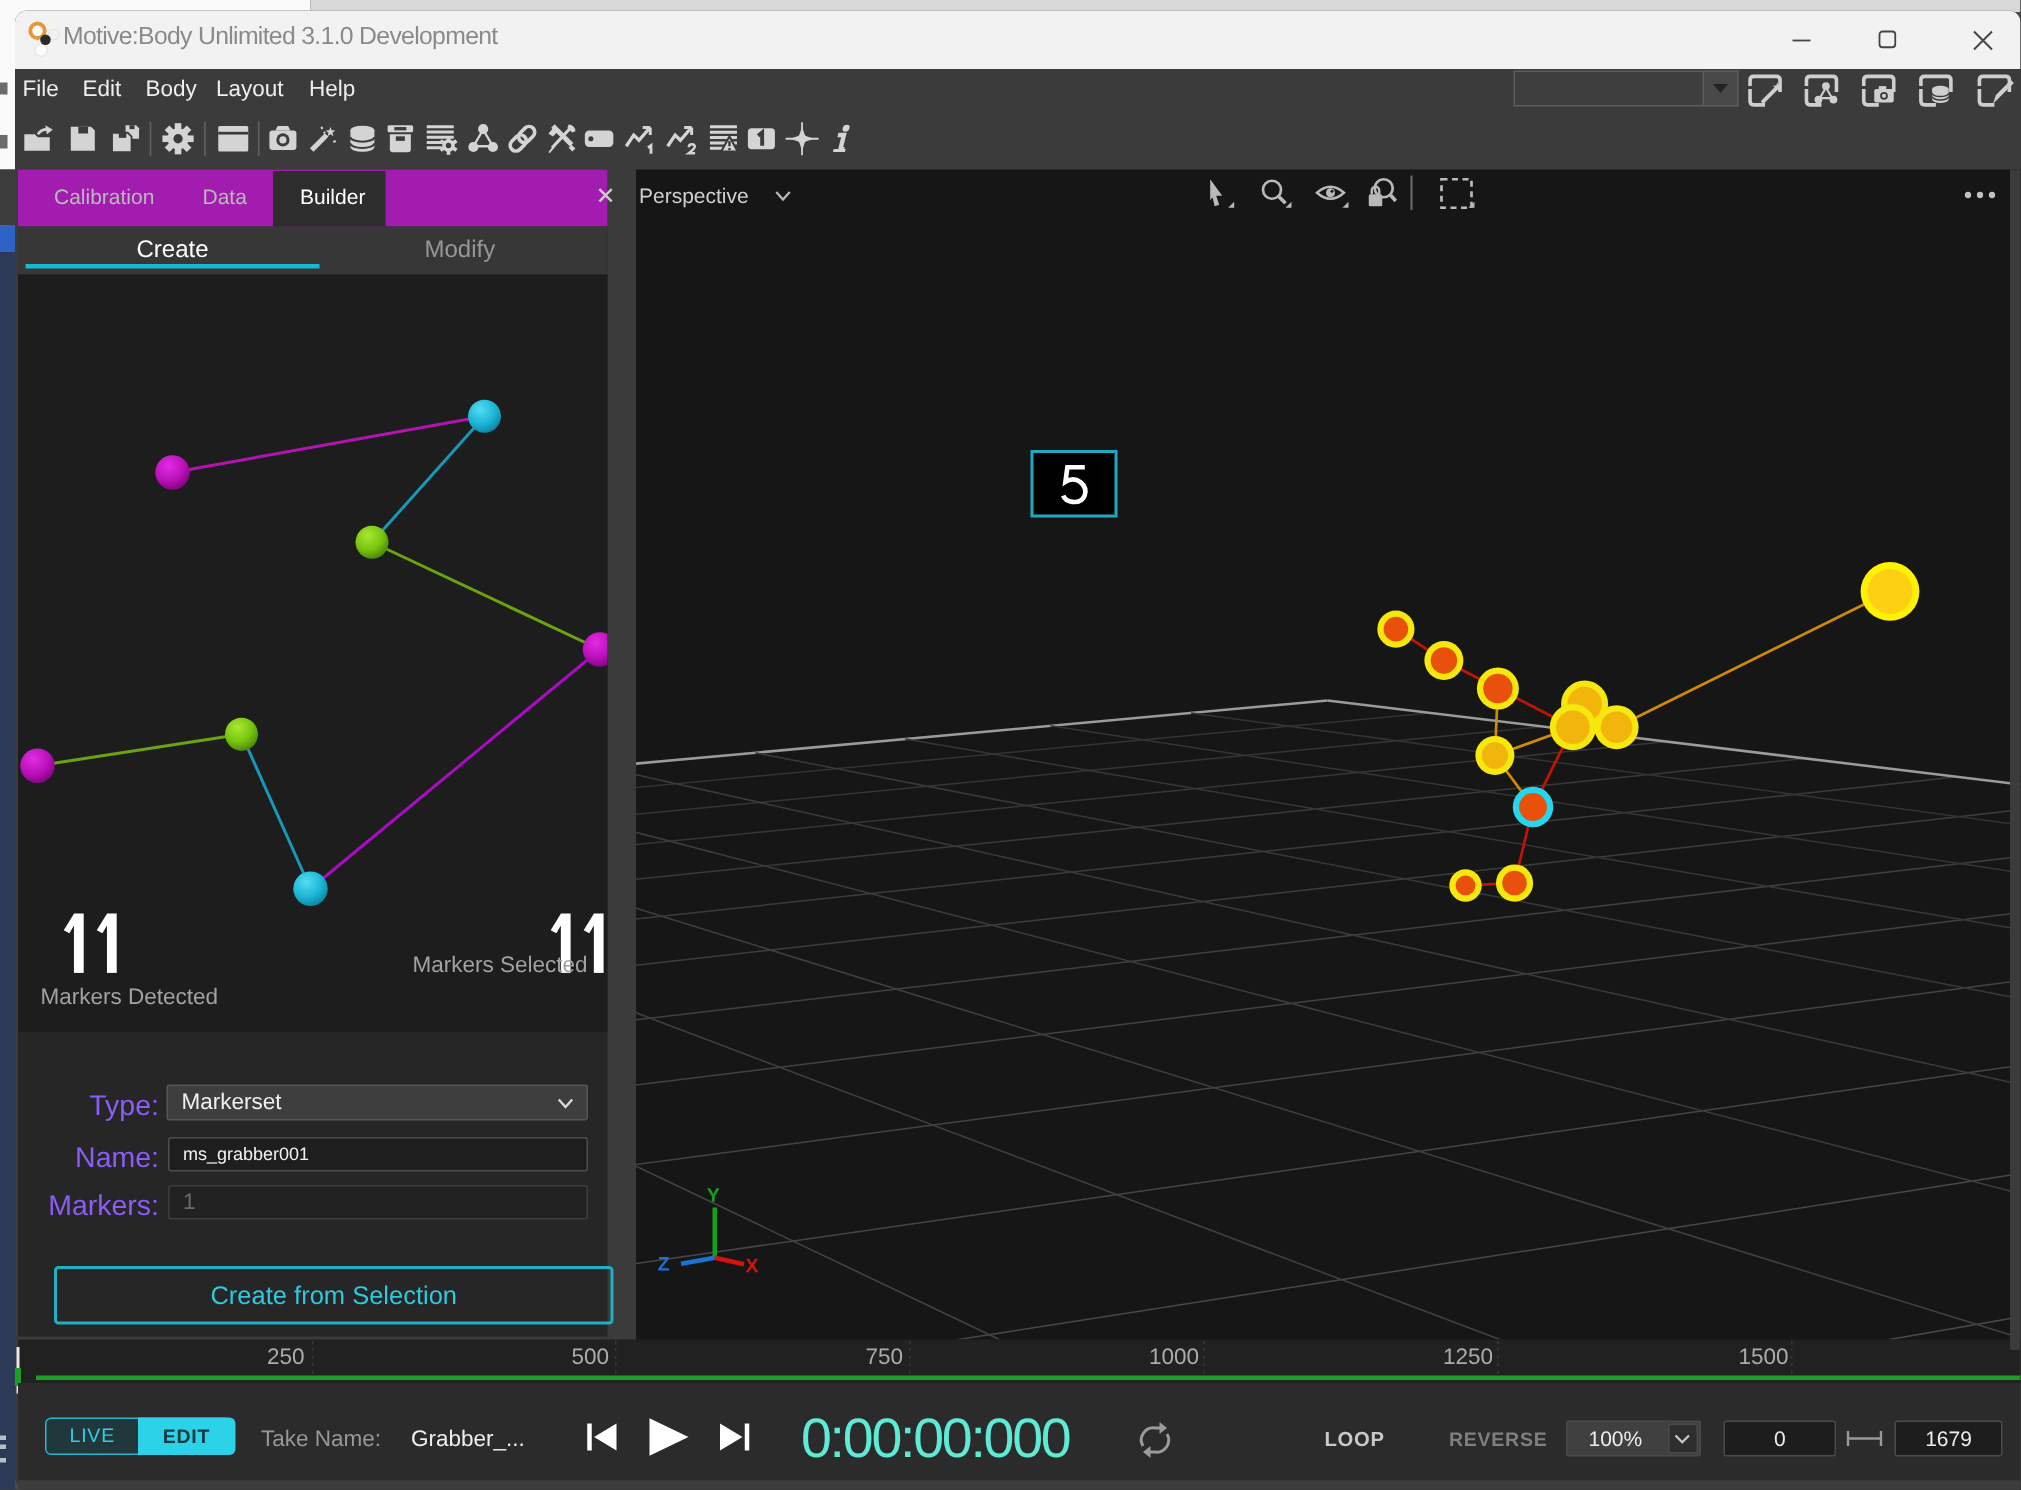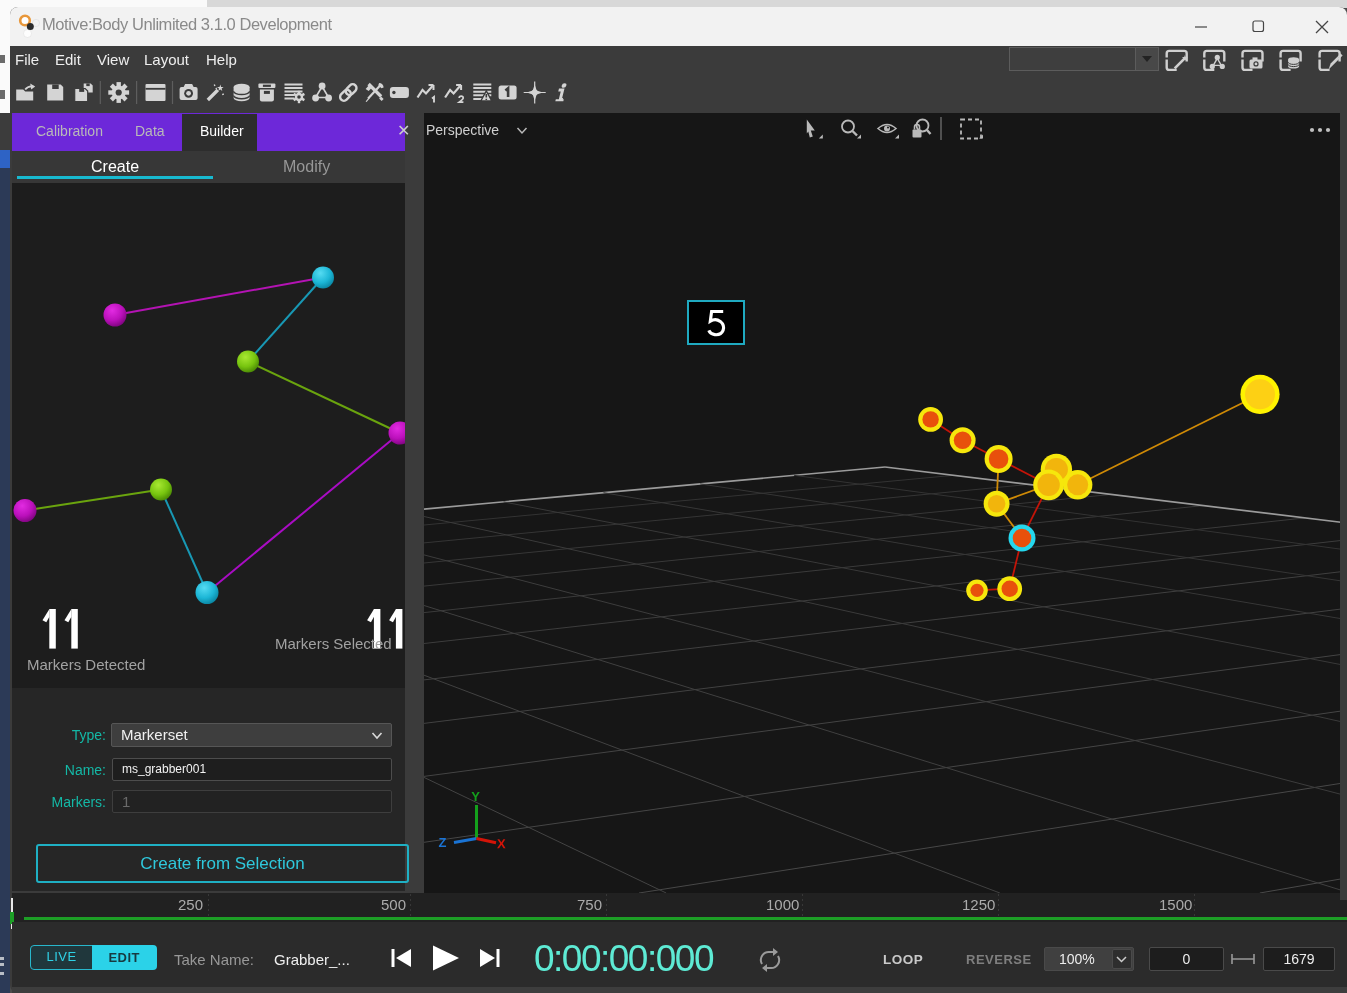--- a/index.html
+++ b/index.html
@@ -16,34 +16,34 @@
 #behind-top-gray { left:207px; top:0; width:1140px; height:8px; background:#d8d8d8; }
 
 #win { left:10px; top:7px; width:1337px; height:986px; background:#3b3b3b; border-radius:8px 8px 0 8px; }
 #titlebar { left:0; top:0; width:1337px; height:39px; background:#f2f2f2; border-radius:8px 8px 0 0; }
 #title-text { left:32px; top:8px; font-size:16.5px; color:#8a8a8a; letter-spacing:-0.45px; }
 #menubar { left:0; top:39px; width:1337px; height:28px; }
 .menu-item { position:absolute; top:5px; font-size:15px; color:#eeeeee; }
 #toolbar { left:0; top:67px; width:1337px; height:46px; }
 
 #panel { left:2px; top:106px; width:393px; height:778px; background:#262626; }
-#ptabs { left:0; top:0; width:393px; height:38px; background:#6d28d9; }
+#ptabs { left:0; top:0; width:393px; height:38px; background:#a21caf; }
 #ptab-active { left:170px; top:1px; width:75px; height:37px; background:#2d2d2d; }
 .ptab-text { position:absolute; top:10px; font-size:14px; color:#b9b9b9; }
 #pclose { left:385px; top:17px; font-size:16px; color:#cccccc; }
 #cmrow { left:0; top:38px; width:393px; height:32px; background:#373737; }
 #cm-create { left:79px; top:7px; font-size:16px; color:#ffffff; position:absolute; }
 #cm-modify { left:271px; top:7px; font-size:16px; color:#979797; position:absolute; }
 #cm-underline { left:5px; top:63px; width:196px; height:3px; background:#18b9cf; position:absolute; }
 #plot { left:0; top:70px; width:393px; height:505px; background:#1d1d1d; }
 #lbl-l { left:15px; top:473px; font-size:15px; color:#a2a2a2; position:absolute; }
 #lbl-r { left:263px; top:452px; font-size:15px; color:#a2a2a2; position:absolute; }
 
 #form { left:0; top:577px; width:393px; height:208px; }
-.flabel { position:absolute; font-size:14px; color:#14b8a6; text-align:right; width:88px; }
+.flabel { position:absolute; font-size:19px; color:#8b5cf6; text-align:right; width:88px; }
 #f-type-box { left:99px; top:33px; width:281px; height:24px; background:#3e3e3e; border:1px solid #565656; border-radius:2px; position:absolute; color:#f0f0f0; font-size:15px; line-height:22px; padding-left:9px; }
 #f-name-box { left:100px; top:68px; width:280px; height:23px; background:#1e1e1e; border:1px solid #4d4d4d; border-radius:2px; position:absolute; color:#f2f2f2; font-size:12px; line-height:21px; padding-left:9px; }
 #f-mark-box { left:100px; top:100px; width:280px; height:23px; background:#222222; border:1px solid #3e3e3e; border-radius:2px; position:absolute; color:#6a6a6a; font-size:15px; line-height:21px; padding-left:9px; }
 #f-btn { left:24px; top:154px; width:373px; height:39px; border:2px solid #1fb0c4; border-radius:3px; position:absolute; color:#2fc8dc; font-size:17px; text-align:center; line-height:35px; }
 
 #vp { left:414px; top:106px; width:923px; height:787px; background:#161616; }
 #vp-header { left:0; top:0; width:923px; height:34px; position:absolute; }
 #vp-persp { left:2px; top:9px; font-size:14px; color:#cfcfcf; position:absolute; }
 #scene { left:0; top:34px; width:923px; height:746px; position:absolute; }
 
@@ -95,21 +95,21 @@
       <div id="title-text" class="abs">Motive:Body Unlimited 3.1.0 Development</div>
       <svg class="abs" style="left:1180px;top:9px" width="150" height="22" viewBox="0 0 150 22">
         <line x1="5" y1="11" x2="17" y2="11" stroke="#454545" stroke-width="1.2"></line>
         <rect x="63" y="5" width="10.5" height="10.5" rx="2" fill="none" stroke="#454545" stroke-width="1.2"></rect>
         <path d="M 126 5 L 138 17 M 138 5 L 126 17" stroke="#454545" stroke-width="1.3"></path>
       </svg>
     </div>
     <div id="menubar" class="abs">
       <div class="menu-item" style="left:5px">File</div>
       <div class="menu-item" style="left:45px">Edit</div>
-      <div class="menu-item" style="left:87px">View</div>
+      <div class="menu-item" style="left:87px">Body</div>
       <div class="menu-item" style="left:134px">Layout</div>
       <div class="menu-item" style="left:196px">Help</div>
       <div class="abs" style="left:999px;top:1px;width:127px;height:24px;background:#3e3e3e;border:1px solid #5c5c5c"></div>
       <div class="abs" style="left:1126px;top:1px;width:23px;height:24px;background:#484848;border:1px solid #5c5c5c;border-left:none"></div>
       <svg class="abs" style="left:1131px;top:9px" width="12" height="8" viewBox="0 0 12 8">
           <path d="M 1 1 L 11 1 L 6 7 Z" fill="#232323"></path>
         </svg>
       <svg id="mb-icons" class="abs" style="left:1155px;top:-3px" width="182" height="30" viewBox="0 0 182 30">
           <g transform="translate(11.7,17.4)">
             <path d="M -10 -3 L -10 -7 Q -10 -9.5 -7.5 -9.5 L 7.5 -9.5 Q 10 -9.5 10 -7 L 10 1" fill="none" stroke="#cfcfcf" stroke-width="2.4"></path>

